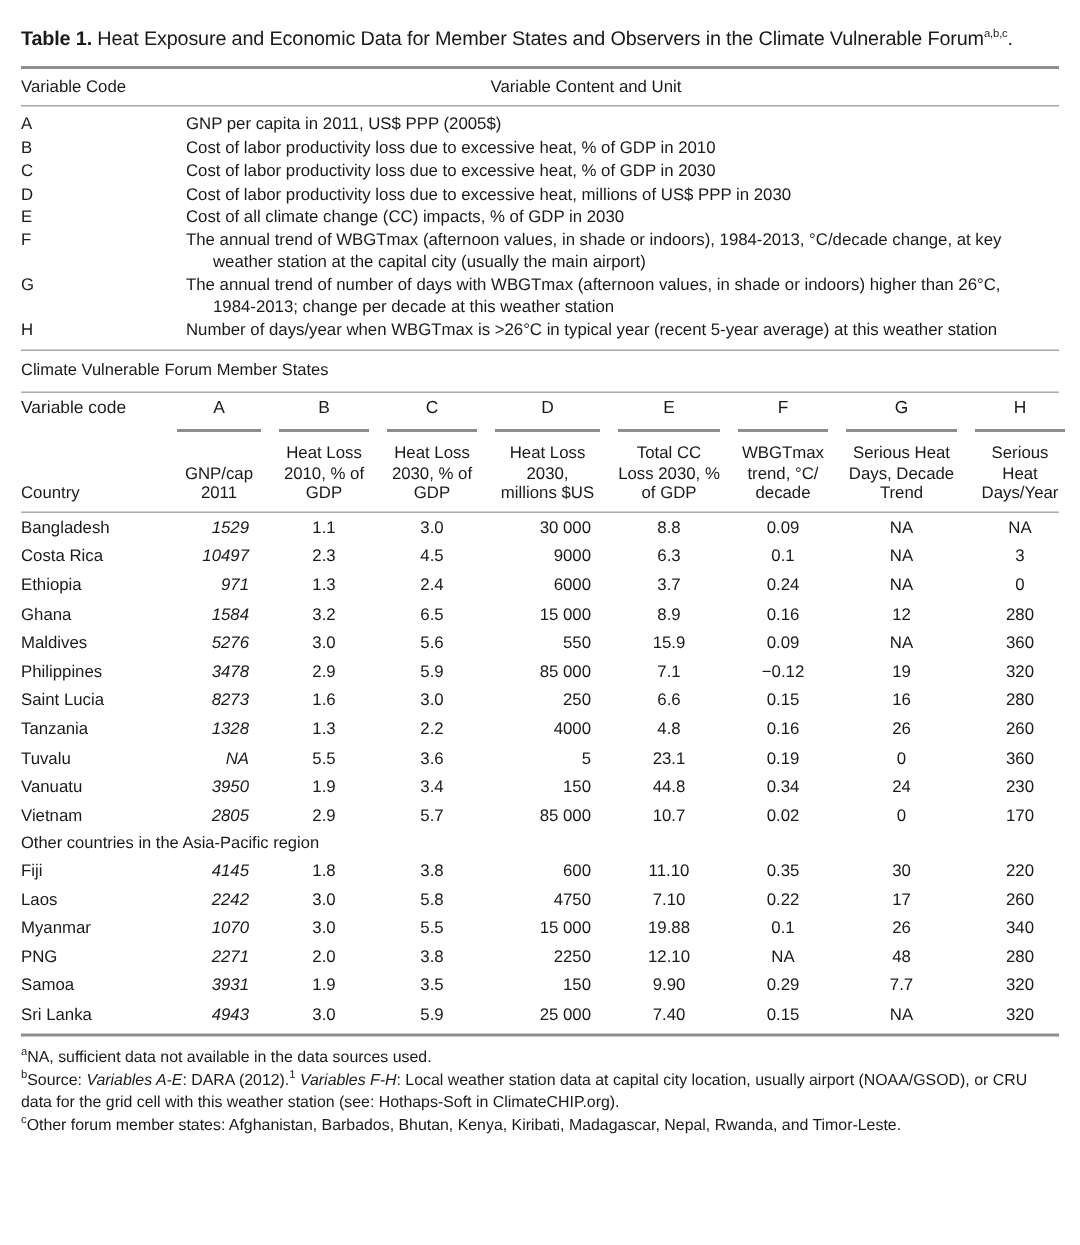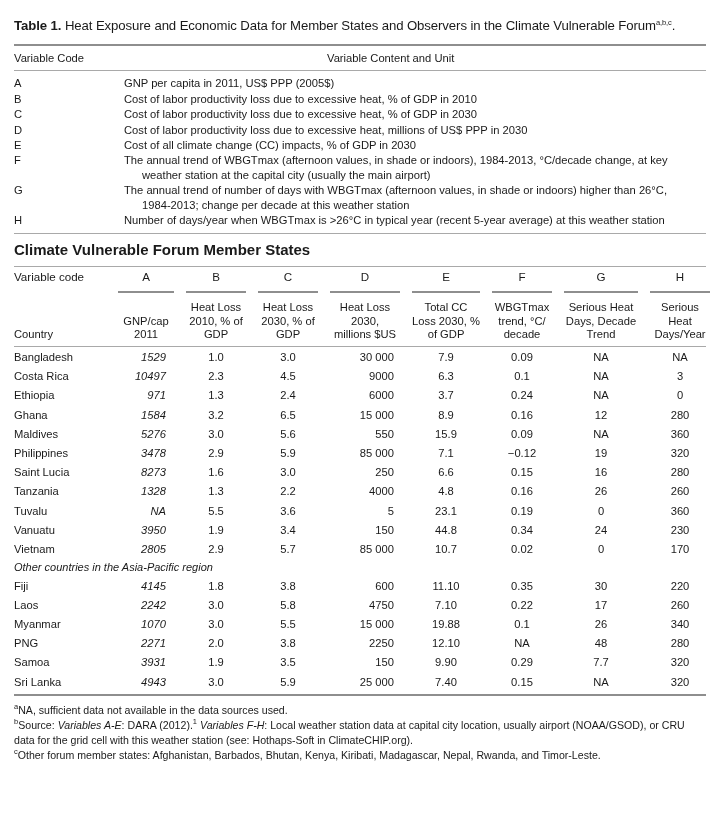--- a/index.html
+++ b/index.html
@@ -85,23 +85,22 @@
     padding-right: 8px;
     text-indent: 0;
   }
   .legend-row .lr-text.hang {
     padding-left: 18px;
     text-indent: -18px;
   }
 
   
   .section-label {
-    font-size: 15px;
+    font-size: 11px;
     padding: 7px 0 8px 0;
-    font-weight: bold;
   }
 
   
   table.data {
     width: 100%;
     border-collapse: collapse;
     font-size: 11.2px;
     table-layout: fixed;
   }
   table.data th,
@@ -169,21 +168,20 @@
   td.cell-a { text-align: right; padding-right: 14px !important; font-style: italic; }
   td.cell-b { text-align: center; }
   td.cell-c { text-align: center; }
   td.cell-d { text-align: right; padding-right: 12px !important; }
   td.cell-e { text-align: center; }
   td.cell-f { text-align: center; }
   td.cell-g { text-align: center; }
   td.cell-h { text-align: center; }
 
   tr.subsection-row td {
-    font-style: italic;
     font-size: 11px;
     padding: 3px 0 2.5px 0;
     text-align: left;
   }
 
   .rule-wrap-top { margin-top: 2px; }
   .rule-wrap-bot { margin-top: 3px; }
 
   
   .footnotes {
@@ -373,24 +371,24 @@
         <col class="c-d">
       <col class="c-e">
         <col class="c-f">
         <col class="c-g">
         <col class="c-h">
     </colgroup>
     <tbody id="data-body">
         <tr class="data-row">
           <td class="cell-country">Bangladesh</td>
           <td class="cell-a">1529</td>
-          <td class="cell-b">1.0</td>
+          <td class="cell-b">1.1</td>
           <td class="cell-c">3.0</td>
           <td class="cell-d">30 000</td>
-          <td class="cell-e">7.9</td>
+          <td class="cell-e">8.8</td>
           <td class="cell-f">0.09</td>
           <td class="cell-g">NA</td>
           <td class="cell-h">NA</td>
         </tr>
         <tr class="data-row">
           <td class="cell-country">Costa Rica</td>
           <td class="cell-a">10497</td>
           <td class="cell-b">2.3</td>
           <td class="cell-c">4.5</td>
           <td class="cell-d">9000</td>

